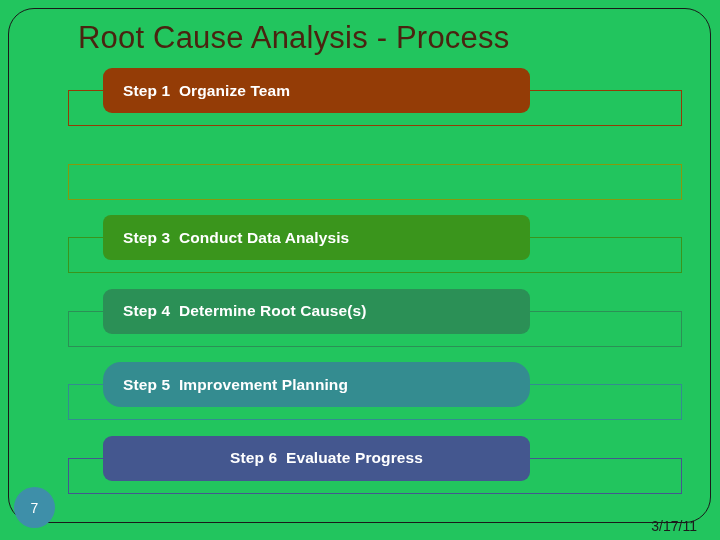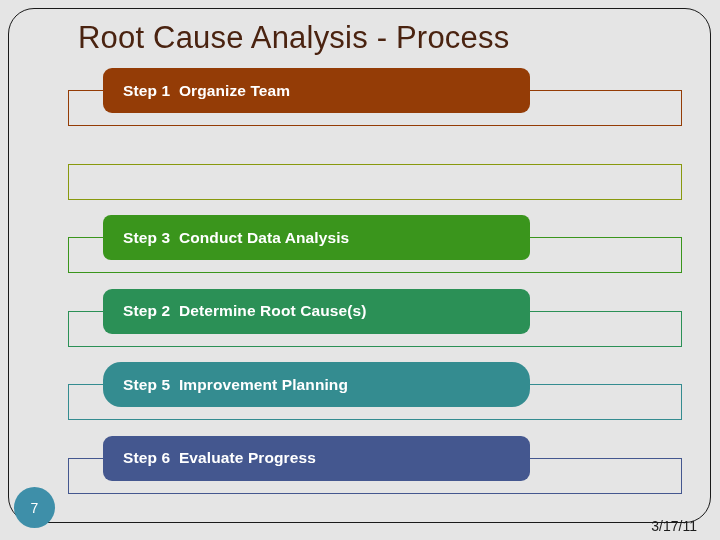--- a/index.html
+++ b/index.html
@@ -11,21 +11,21 @@
     width: 720px;
     height: 540px;
     font-family: "Liberation Sans", sans-serif;
     overflow: hidden;
   }
 
   #slide {
     position: relative;
     width: 720px;
     height: 540px;
-    background: #e5e5e5;
+    background: #22c55e;
   }
 
   
   #slide-frame {
     position: absolute;
     left: 8px;
     top: 8px;
     width: 703px;
     height: 515px;
     border: 1.5px solid #1a1a1a;
@@ -146,34 +146,34 @@
     <div class="step-row">
       <div class="step-outline" style="border-color: rgb(58, 149, 28);"></div>
       <div class="step-bar" style="background: rgb(58, 149, 28); border-radius: 8px;">
         <span class="step-label">Step 3  Conduct Data Analysis</span>
       </div>
     </div>
 
     <div class="step-row">
       <div class="step-outline" style="border-color: rgb(43, 144, 86);"></div>
       <div class="step-bar" style="background: rgb(43, 144, 86);">
-        <span class="step-label">Step 2  Determine Root Cause(s)</span>
+        <span class="step-label">Step 4  Determine Root Cause(s)</span>
       </div>
     </div>
 
     <div class="step-row">
       <div class="step-outline" style="border-color: rgb(52, 140, 144);"></div>
       <div class="step-bar" style="background: rgb(52, 140, 144); border-radius: 18px;">
         <span class="step-label">Step 5  Improvement Planning</span>
       </div>
     </div>
 
     <div class="step-row">
       <div class="step-outline" style="border-color: rgb(68, 87, 143);"></div>
-      <div class="step-bar" style="background: rgb(68, 87, 143);">
+      <div class="step-bar" style="background: rgb(68, 87, 143); justify-content: center;">
         <span class="step-label">Step 6  Evaluate Progress</span>
       </div>
     </div>
 
   </div>
 
   <div id="page-number-badge" style="background: rgb(62, 143, 169);">
     <span>7</span>
   </div>
 

